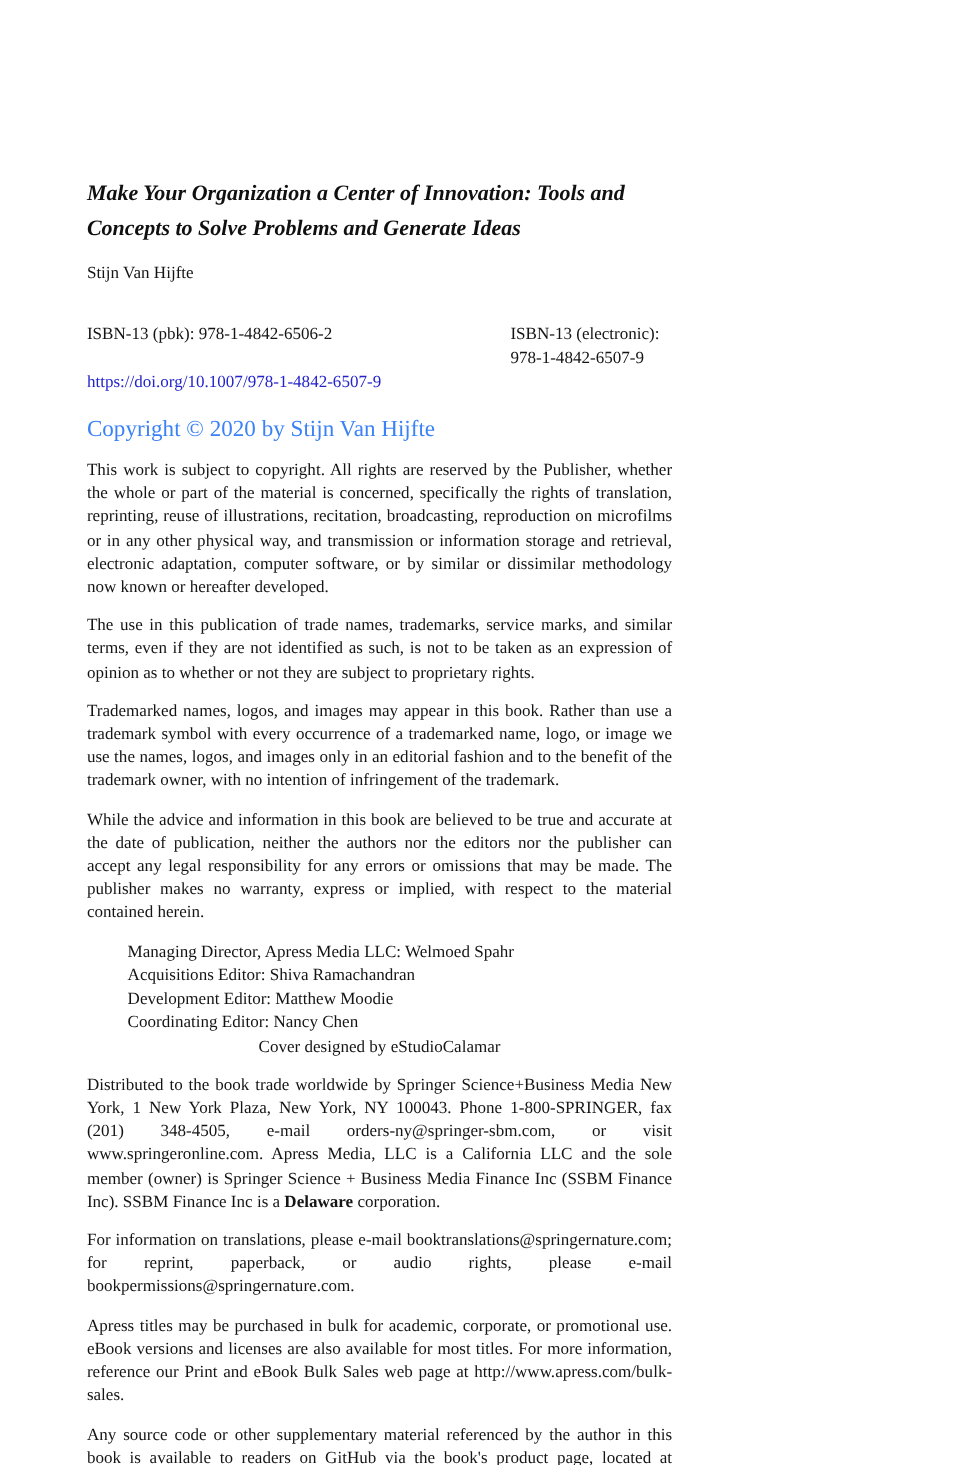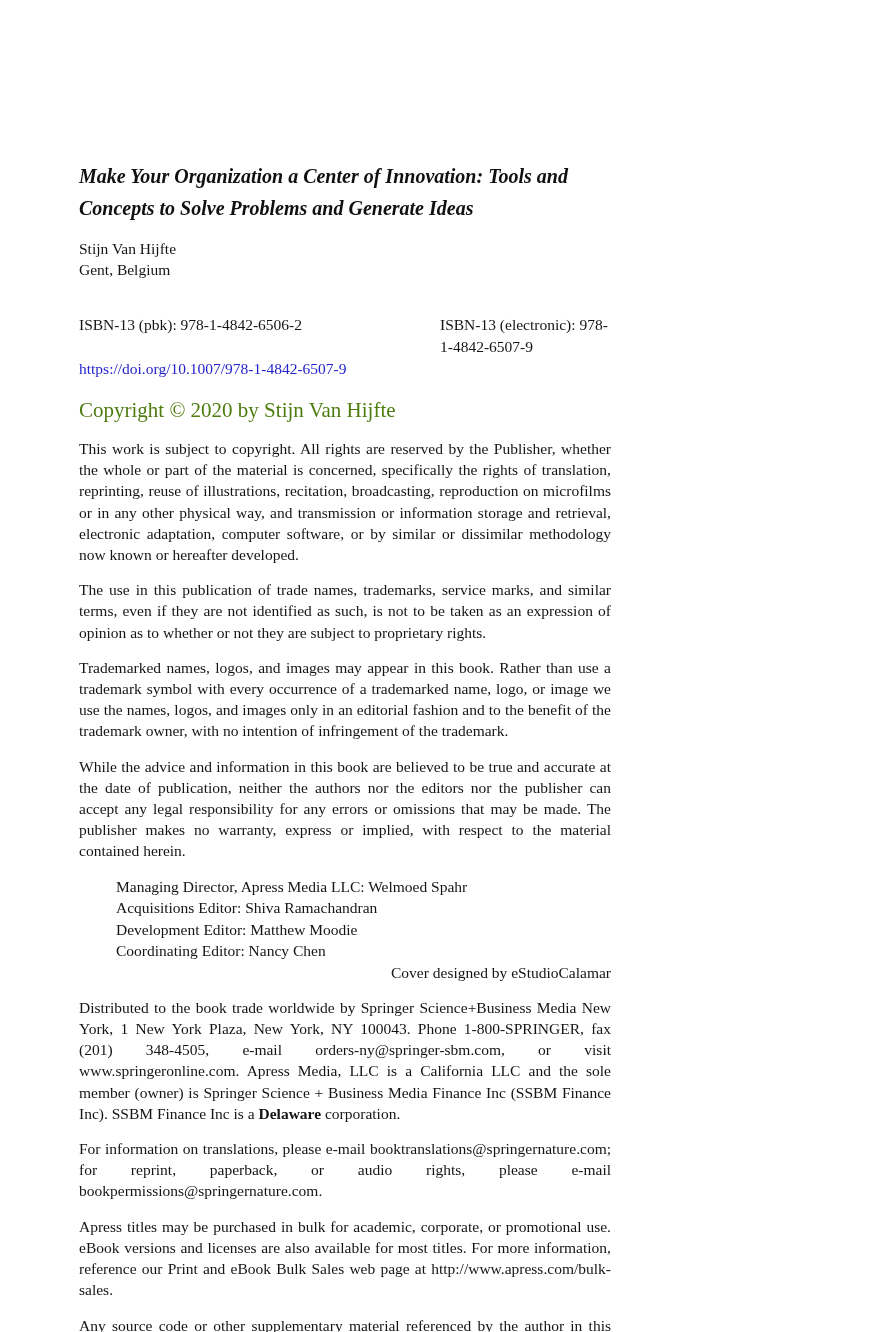--- a/index.html
+++ b/index.html
@@ -32,62 +32,61 @@
     font-size: 15.5px;
     line-height: 21px;
     margin: 0 0 34px 0;
   }
   .isbn-row {
     display: flex;
     font-size: 15.5px;
     line-height: 22px;
   }
   .isbn-left { width: 361px; flex: 0 0 361px; }
-  .isbn-right { flex: 1; }
+  .isbn-right { flex: 1; margin-left: 24px; }
   .doi-line {
     font-size: 15.5px;
     line-height: 22px;
   }
   .doi-link {
     color: #2323cc;
     text-decoration: none;
     cursor: pointer;
   }
   .copyright-heading {
     font-size: 21px;
     font-weight: normal;
     line-height: 26px;
     margin: 17px 0 15px 0;
-    color: #4d7c0f;
+    color: #3b82f6;
   }
   p.body-para {
     font-size: 15.5px;
     line-height: 21.2px;
     text-align: justify;
     margin: 0 0 14px 0;
   }
-  p.no-justify { text-align: right; }
+  p.no-justify { text-align: center; }
   .staff-list {
     margin: 0 0 0 37px;
     font-size: 15.5px;
     line-height: 21.5px;
   }
   .staff-list div { white-space: nowrap; }
   .bold-inline { font-weight: bold; }
 </style>
 </head>
 <body>
 
 <div class="page">
 
   <h1 class="book-title">Make Your Organization a Center of Innovation: Tools and Concepts to Solve Problems and Generate Ideas</h1>
 
   <div class="author-block">
     <div>Stijn Van Hijfte</div>
-    <div>Gent, Belgium</div>
   </div>
 
   <div class="isbn-row">
     <span class="isbn-left">ISBN-13 (pbk): 978-1-4842-6506-2</span>
     <span class="isbn-right">ISBN-13 (electronic): 978-1-4842-6507-9</span>
   </div>
 
   <div class="doi-line">
     <a class="doi-link">https://doi.org/10.1007/978-1-4842-6507-9</a>
   </div>

